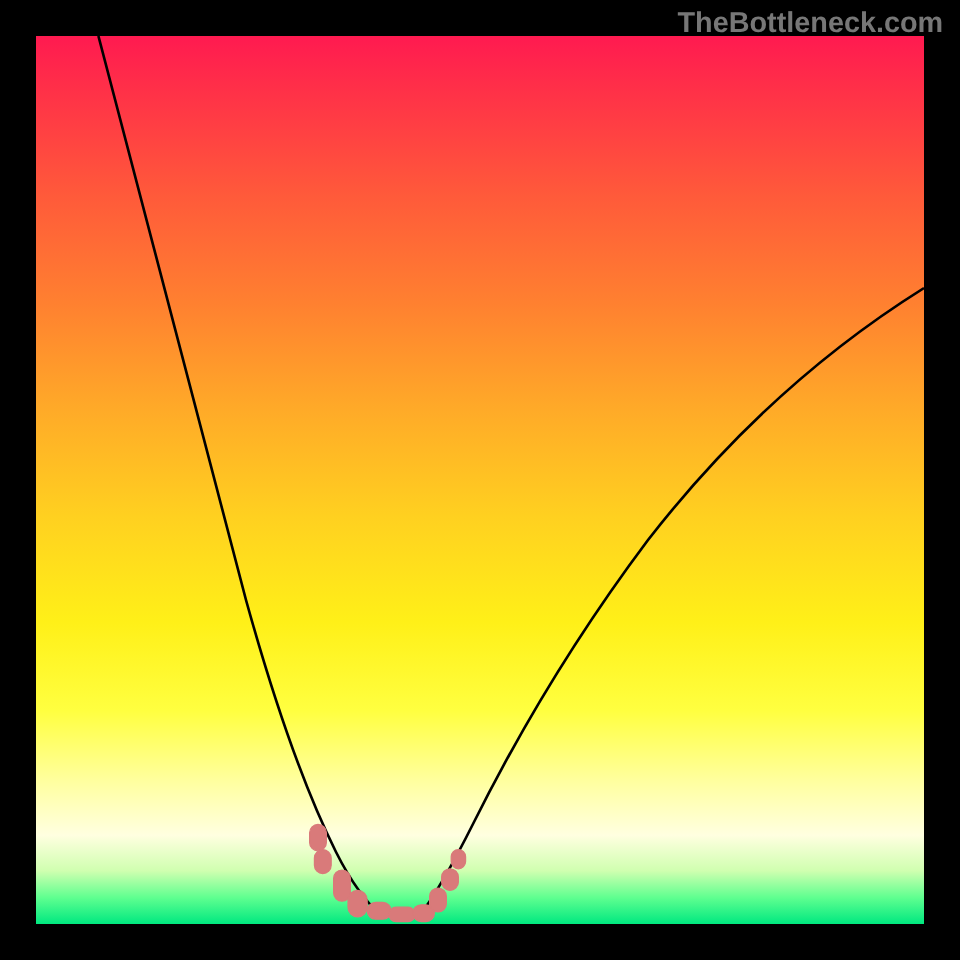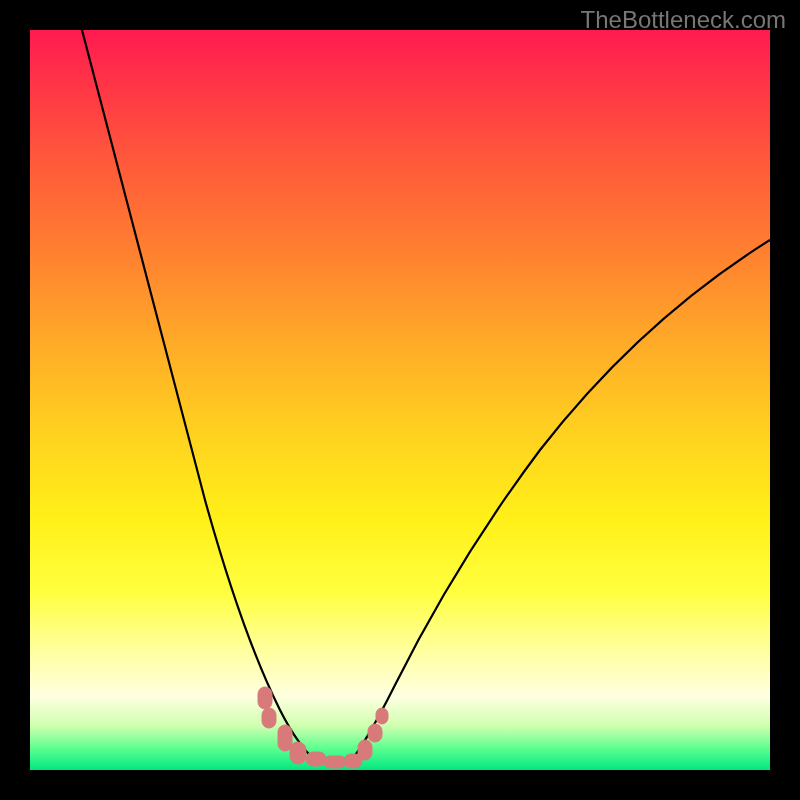--- a/index.html
+++ b/index.html
@@ -10,21 +10,21 @@
     background: #000;
     position: relative;
     font-family: Arial, sans-serif;
   }
   .watermark {
     position: absolute;
     top: 6px;
     right: 14px;
     color: #777;
     font-size: 24px;
-    font-weight: 400;
+    font-weight: 700;
     z-index: 10;
   }
   .plot-area {
     position: absolute;
     left: 30px;
     top: 30px;
     width: 740px;
     height: 740px;
     overflow: hidden;
   }

